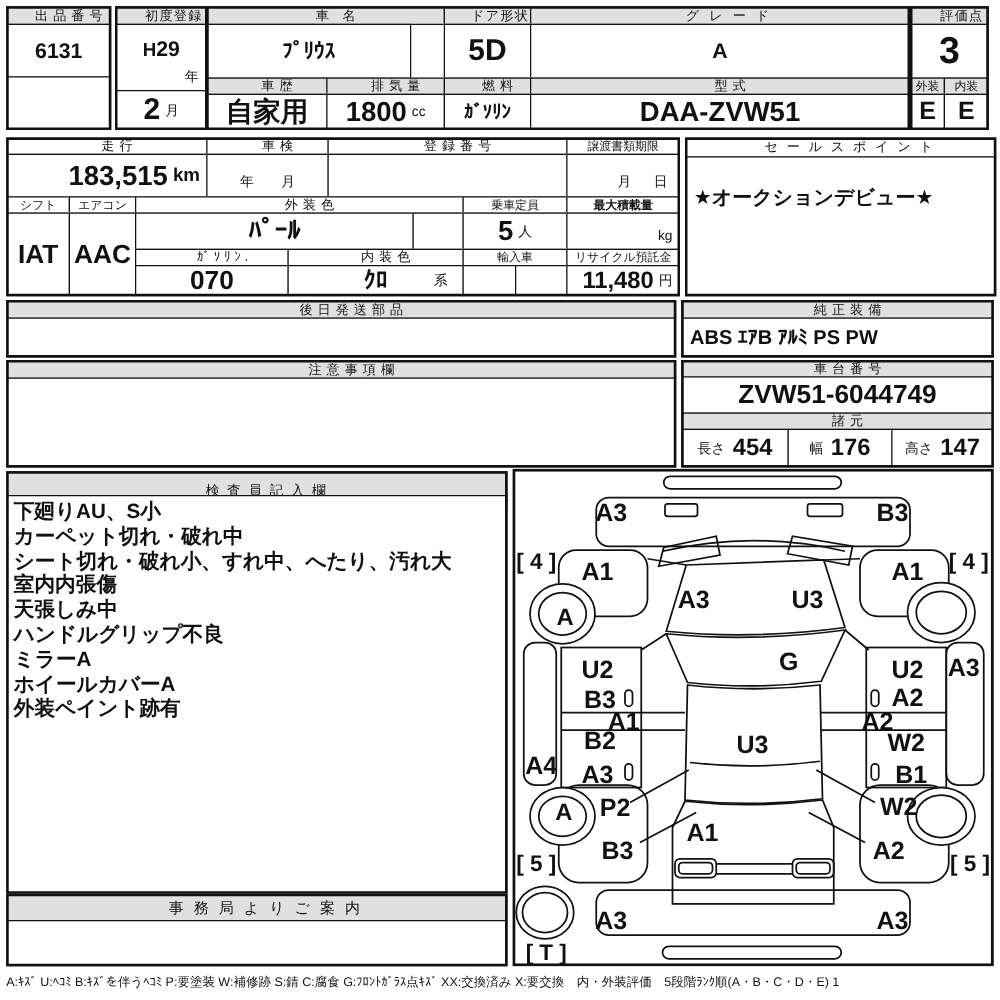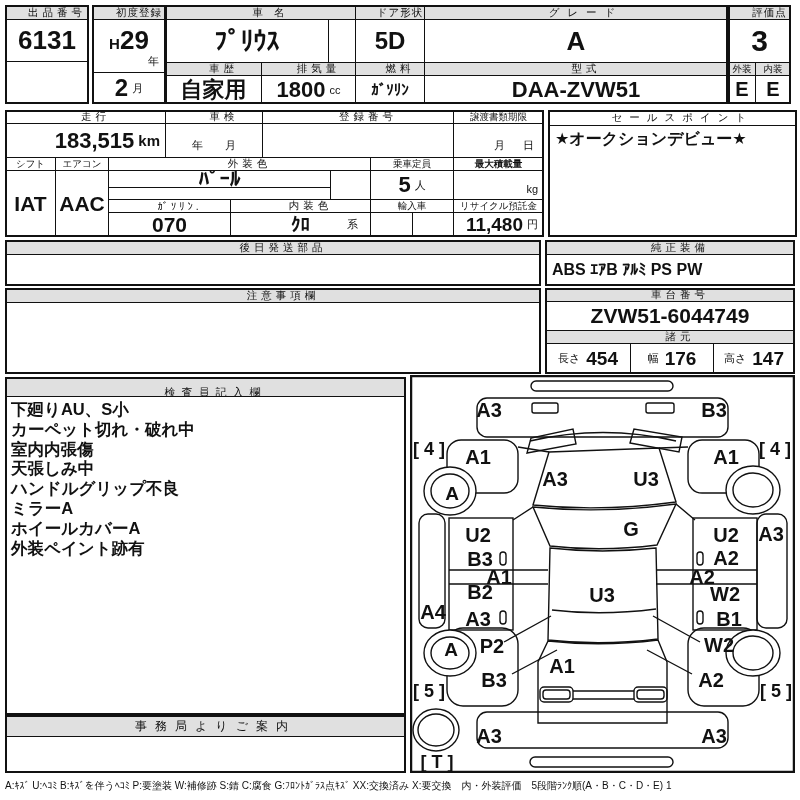--- a/index.html
+++ b/index.html
@@ -5,21 +5,21 @@
   html,body{margin:0;padding:0;background:#fff;}
   .page{position:relative;width:800px;height:800px;background:#fff;overflow:hidden;
         font-family:"Liberation Sans","DejaVu Sans",sans-serif;color:#111;}
   .cell{position:absolute;box-sizing:border-box;border:1px solid #111;background:#fff;
         display:flex;align-items:center;justify-content:center;overflow:hidden;}
   .hdr{font-size:10.5px;letter-spacing:4px;padding-left:20px;}
   .hdr-g{background:#e0e0e0;}
   .hdr-tight{letter-spacing:0;font-size:9.5px;padding-left:0;}
   .obox{position:absolute;box-sizing:border-box;border:2px solid #111;pointer-events:none;}
   .b{font-weight:bold;}
-  .v26{font-weight:bold;font-size:26px;}
+  .v26{font-weight:bold;font-size:17px;}
   .v24{font-weight:bold;font-size:24px;}
   .v30{font-weight:bold;font-size:30px;}
   .v22{font-weight:bold;font-size:22px;}
   .v21{font-weight:bold;font-size:21px;}
   .v20{font-weight:bold;font-size:20px;}
   .v19{font-weight:bold;font-size:19px;}
   .v16{font-weight:bold;font-size:16px;}
   .v15{font-weight:bold;font-size:15px;}
   .u{font-size:11px;font-weight:normal;margin-left:4px;}
   .right{justify-content:flex-end;padding-right:5px;}
@@ -103,21 +103,21 @@
     <span class="small" style="margin-left:18px;margin-right:4px">日</span>
   </div>
 
   <div class="cell hdr hdr-tight" style="left:5px;top:157px;width:51px;height:14px">シフト</div>
   <div class="cell hdr hdr-tight" style="left:55px;top:157px;width:54px;height:14px">エアコン</div>
   <div class="cell hdr" style="left:108px;top:157px;width:263px;height:14px">外装色</div>
   <div class="cell hdr hdr-tight" style="left:370px;top:157px;width:84px;height:14px">乗車定員</div>
   <div class="cell hdr hdr-tight b" style="left:453px;top:157px;width:91px;height:14px">最大積載量</div>
   <div class="cell v21" style="left:5px;top:170px;width:51px;height:67px">IAT</div>
   <div class="cell v21" style="left:55px;top:170px;width:54px;height:67px">AAC</div>
-  <div class="cell v21" style="left:108px;top:170px;width:223px;height:18px">ﾊﾟｰﾙ</div>
+  <div class="cell v21" style="left:108px;top:170px;width:223px;height:30px">ﾊﾟｰﾙ</div>
   <div class="cell" style="left:330px;top:170px;width:41px;height:30px"></div>
   <div class="cell" style="left:370px;top:170px;width:84px;height:30px">
     <span class="v22">5</span>
     <span class="u">人</span>
   </div>
   <div class="cell bottom right" style="left:453px;top:170px;width:91px;height:30px">
     <span class="small">kg</span>
   </div>
 
   <div class="cell hdr" style="left:108px;top:199px;width:123px;height:14px;letter-spacing:3px">ｶﾞｿﾘﾝ.</div>
@@ -131,21 +131,21 @@
   </div>
   <div class="cell" style="left:370px;top:212px;width:43px;height:25px"></div>
   <div class="cell" style="left:412px;top:212px;width:42px;height:25px"></div>
   <div class="cell right" style="left:453px;top:212px;width:91px;height:25px">
     <span class="v19">11,480</span>
     <span class="u">円</span>
   </div>
   <div class="obox" style="left:5px;top:110px;width:539px;height:127px"></div>
 
   <div class="cell hdr" style="left:548px;top:110px;width:249px;height:16px;letter-spacing:7px">セールスポイント</div>
-  <div class="cell" style="left:548px;top:125px;width:249px;height:112px;align-items:flex-start;justify-content:flex-start;padding:3px 0 0 6px">
+  <div class="cell" style="left:548px;top:125px;width:249px;height:112px;align-items:flex-start;justify-content:flex-start;padding:22px 0 0 6px">
     <span class="v16">★オークションデビュー★</span>
   </div>
   <div class="obox" style="left:548px;top:110px;width:249px;height:127px"></div>
 
   <div class="cell hdr hdr-g" style="left:5px;top:240px;width:536px;height:15px">後日発送部品</div>
   <div class="cell" style="left:5px;top:254px;width:536px;height:32px"></div>
   <div class="obox" style="left:5px;top:240px;width:536px;height:46px"></div>
 
   <div class="cell hdr hdr-g" style="left:545px;top:240px;width:250px;height:15px">純正装備</div>
   <div class="cell left" style="left:545px;top:254px;width:250px;height:32px">
@@ -171,20 +171,21 @@
   <div class="cell" style="left:713px;top:343px;width:82px;height:31px">
     <span class="small">高さ</span>
     <span class="v19" style="margin-left:6px">147</span>
   </div>
   <div class="obox" style="left:545px;top:288px;width:250px;height:86px"></div>
 
   <div class="cell hdr hdr-g" style="left:5px;top:377px;width:401px;height:31px;letter-spacing:6px;font-size:11px">検査員記入欄</div>
   <div style="position:absolute;left:5px;top:396px;width:401px;height:319px;box-sizing:border-box;border:1px solid #111;background:#fff;padding:3px 2px 0 5px">
     <div class="notes-line">下廻りAU、S小</div>
     <div class="notes-line">カーペット切れ・破れ中</div>
+    <div class="notes-line">シート切れ・破れ小、すれ中、へたり、汚れ大</div>
     <div class="notes-line">室内内張傷</div>
     <div class="notes-line">天張しみ中</div>
     <div class="notes-line">ハンドルグリップ不良</div>
     <div class="notes-line">ミラーA</div>
     <div class="notes-line">ホイールカバーA</div>
     <div class="notes-line">外装ペイント跡有</div>
   </div>
   <div class="obox" style="left:5px;top:377px;width:401px;height:338px"></div>
 
   <div class="cell hdr hdr-g" style="left:5px;top:715px;width:401px;height:22px;letter-spacing:8px;font-size:12px">事務局よりご案内</div>

